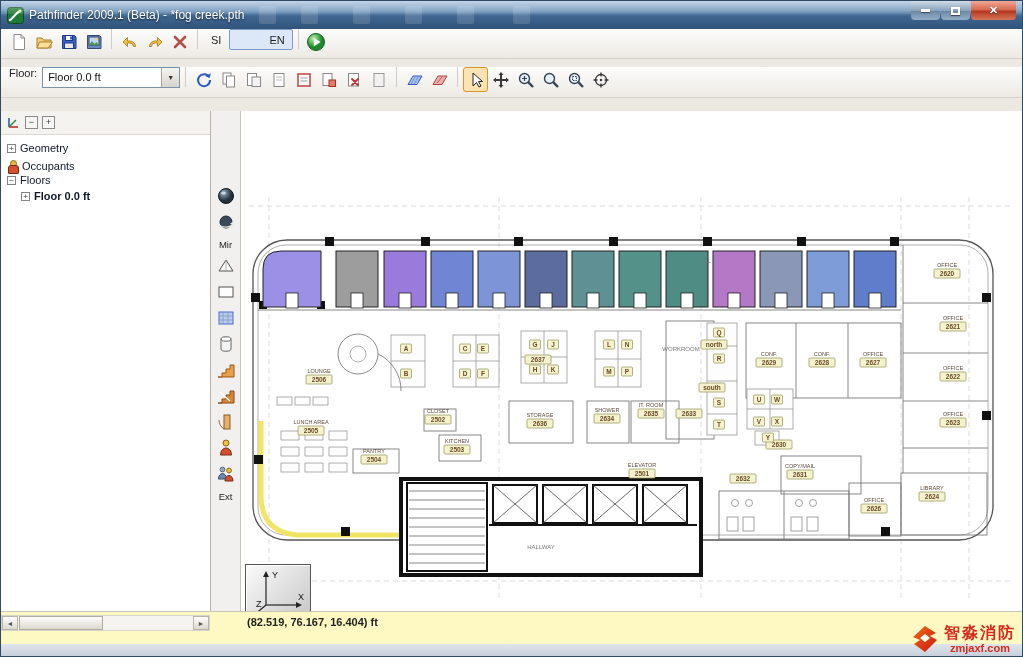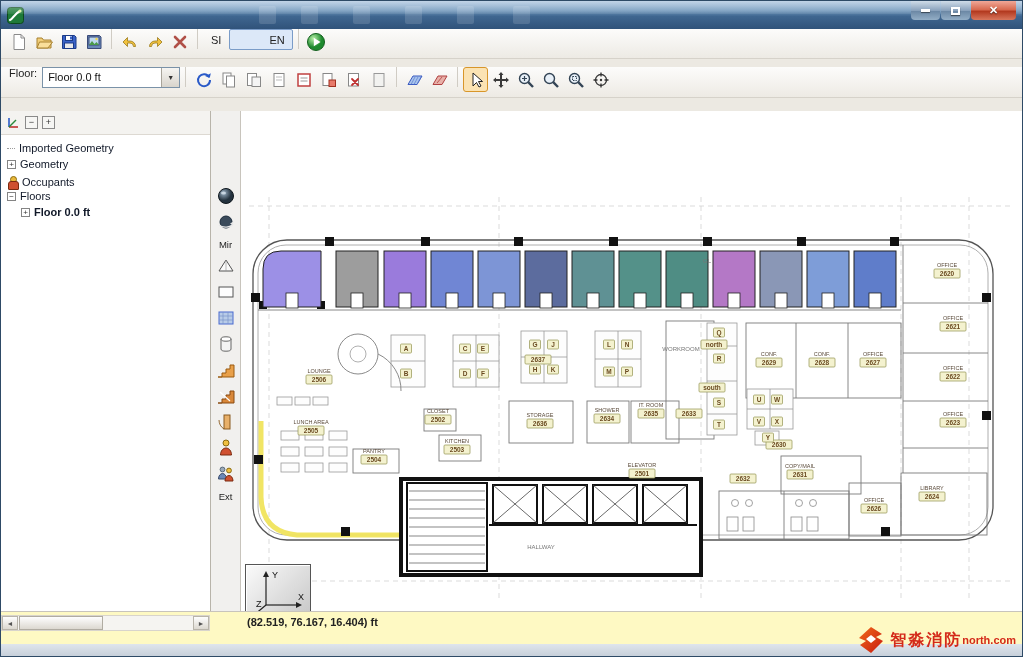--- a/index.html
+++ b/index.html
@@ -65,36 +65,37 @@
   
   .bottombar{position:absolute;left:0;right:0;bottom:12px;height:33px;background:#fef9c3;border-top:1px solid #c8c4bc;font-weight:bold;}
   .hscroll{position:absolute;left:0;top:3px;width:209px;height:16px;background:#f5f4f1;border:1px solid #d8d4cc;display:flex;align-items:stretch;}
   .scroll-arrow{width:16px;background:linear-gradient(#fefefe,#dcd8d0);border:1px solid #b8b4aa;font-size:7px;color:#555;display:flex;align-items:center;justify-content:center;}
   .scroll-thumb{width:84px;background:linear-gradient(#fefefe,#dcd8d0);border:1px solid #b0aca2;margin-left:1px;}
   .status-text{position:absolute;left:246px;top:4px;font-size:11px;color:#222;}
   .bottomframe{position:absolute;left:0;right:0;bottom:0;height:12px;background:linear-gradient(#dfe5ec,#c7d0da);}
 
   
   .watermark{position:absolute;right:6px;bottom:2px;display:flex;align-items:center;gap:5px;z-index:20;pointer-events:none;}
-  .wm-col{display:flex;flex-direction:row;align-items:center;line-height:1.1;}
+  .wm-col{display:flex;flex-direction:column;align-items:center;line-height:1.1;}
   .wm-name{font-size:16px;font-weight:bold;color:#d42a1a;letter-spacing:2px;}
   .wm-site{font-size:11px;font-weight:bold;color:#d42a1a;}
 </style>
 </head>
 <body>
 
 <div class="window">
 
   <div class="titlebar">
     <div class="gloss"></div>
     <svg class="app-icon" viewBox="0 0 17 17">
       <rect x="0.5" y="0.5" width="16" height="16" rx="3" fill="#1e7a38" stroke="#0c4a1c"></rect>
       <path d="M3 13 C6 12 7 7 13 4" stroke="#fff" stroke-width="2.2" fill="none" stroke-linecap="round"></path>
       <circle cx="13" cy="4" r="1.6" fill="#d8f0a0"></circle>
     </svg>
+    <span class="title-text">Pathfinder 2009.1 (Beta) - *fog creek.pth</span>
     <div class="ghost" style="left:258px"></div>
     <div class="ghost" style="left:300px"></div>
     <div class="ghost" style="left:352px"></div>
     <div class="ghost" style="left:404px"></div>
     <div class="ghost" style="left:456px"></div>
     <div class="ghost" style="left:512px"></div>
     <div class="win-buttons">
       <div class="win-btn min">
           <span class="glyph-bar"></span>
         </div>
@@ -334,24 +335,20 @@
       <div class="tree-controls">
         <svg width="15" height="15" viewBox="0 0 15 15">
           <path d="M3 12L3 3" stroke="#2a5ac8" stroke-width="1.6"></path>
           <path d="M3 12L12 12" stroke="#c03030" stroke-width="1.6"></path>
           <path d="M3 12L10 5" stroke="#2a8a3a" stroke-width="1.4"></path>
         </svg>
         <div class="mini-btn">−</div>
         <div class="mini-btn">+</div>
       </div>
       <div class="tree" id="tree">
-          <div class="tree-row" style="padding-left: 4px;">
-            <span class="leafdash"></span>
-            <span class="tree-label">Imported Geometry</span>
-          </div>
           <div class="tree-row" style="padding-left: 4px;">
             <span class="expander">+</span>
             <span class="tree-label">Geometry</span>
           </div>
           <div class="tree-row" style="padding-left: 4px; align-items: flex-end;">
             <span class="occ-icon"></span>
             <span class="tree-label">Occupants</span>
           </div>
           <div class="tree-row" style="padding-left: 4px;">
             <span class="expander">−</span>
@@ -769,17 +766,17 @@
           <linearGradient id="wm" x1="0" y1="0" x2="1" y2="1">
             <stop offset="0%" stop-color="#f06a1a"></stop>
             <stop offset="100%" stop-color="#c81a10"></stop>
           </linearGradient>
         </defs>
       <path d="M14 1l11 7-6 3 7 4L14 27 3 19l6-4-7-3z" fill="url(#wm)"></path>
       <path d="M14 9l5 4-5 4-5-4z" fill="#fff"></path>
     </svg>
     <div class="wm-col">
       <span class="wm-name">智淼消防</span>
-      <span class="wm-site">north.com</span>
+      <span class="wm-site">zmjaxf.com</span>
     </div>
   </div>
 
 </div>
 
 </body></html>

